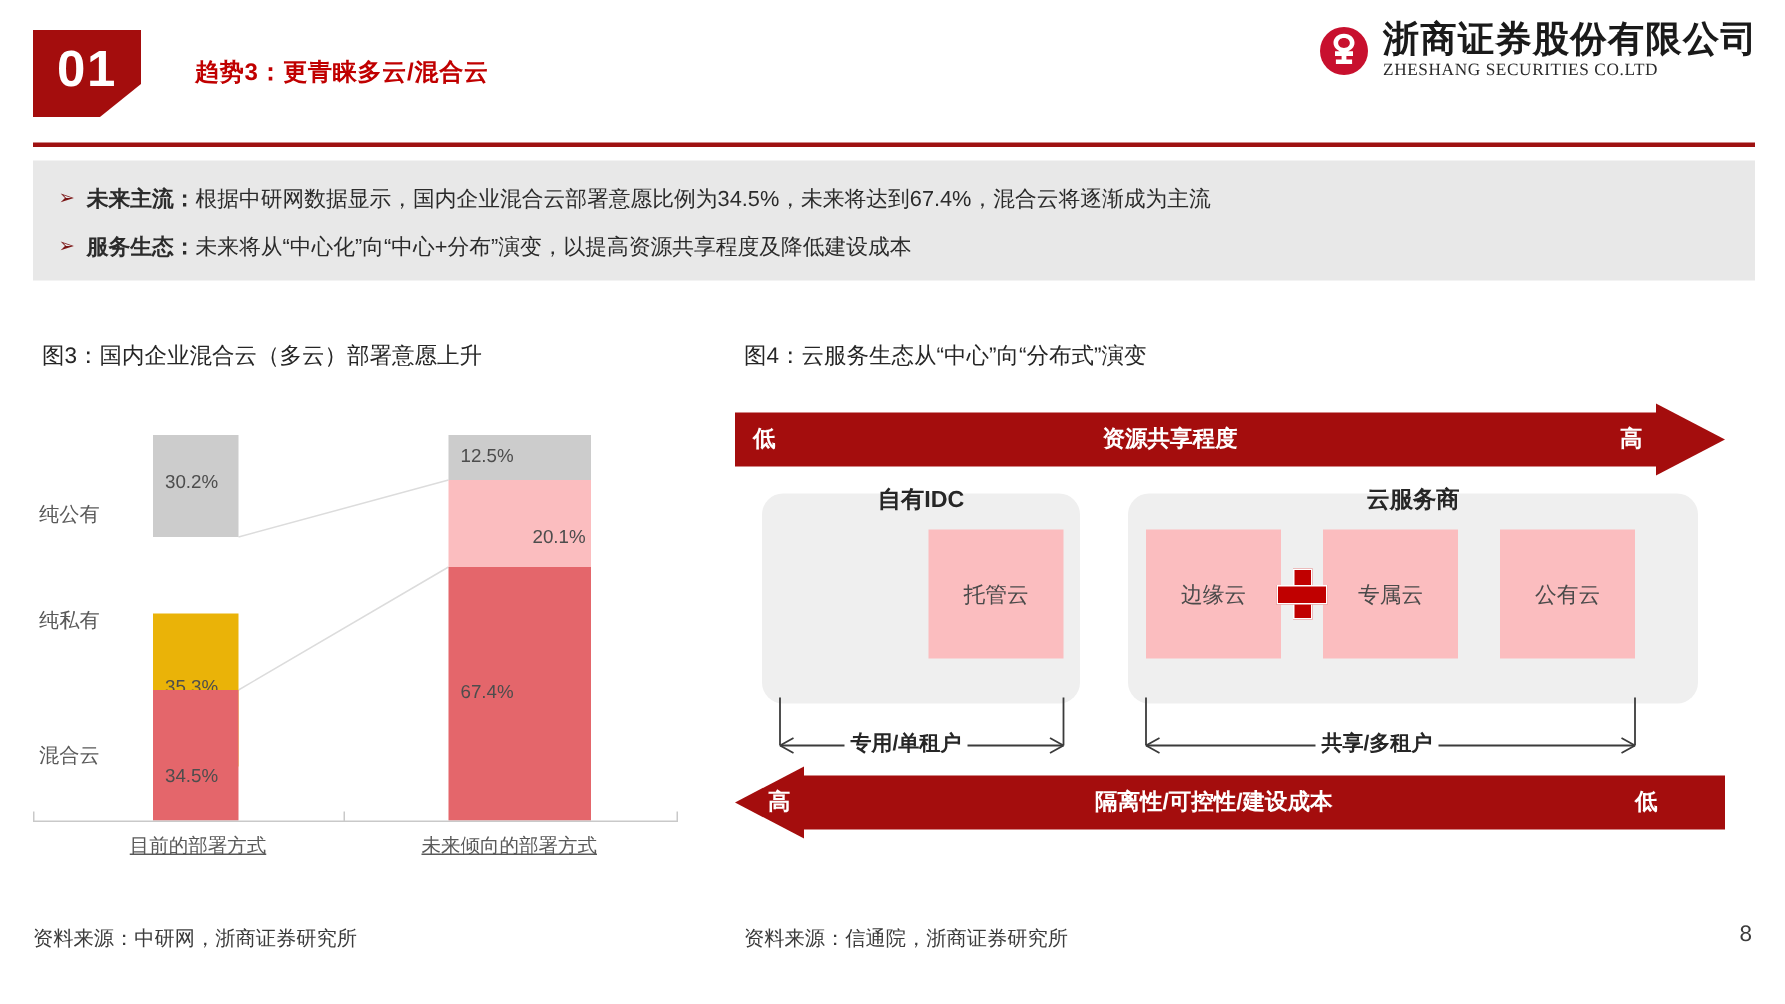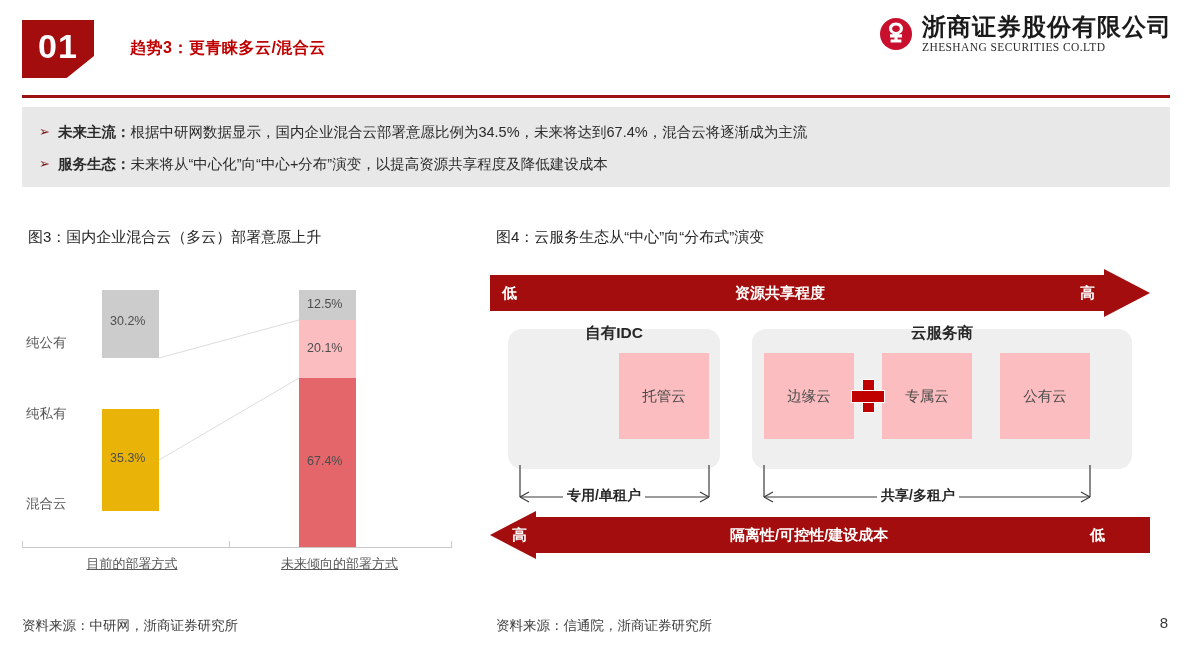--- a/index.html
+++ b/index.html
@@ -321,28 +321,31 @@
   <div class="cat-label" style="top:115px;">纯私有</div>
   <div class="cat-label" style="top:205px;">混合云</div>
 
   <div class="bar" style="left:80px; top:0; height:257px;">
     <div class="seg" style="top:0px;   height:68px;  background:#CCCCCC;">
       <span class="seg-val" style="top:24px;">30.2%</span>
     </div>
     <div class="seg" style="top:84px;  height:102px; background:#eab308;margin-top:35px;">
       <span class="seg-val" style="top:42px;">35.3%</span>
     </div>
-  </div>
-
-  <div class="bar" style="left:277px; top:0; height:257px;">
+    <div class="seg" style="top:170px; height:87px;  background:#E4666B;">
+      <span class="seg-val" style="top:50px;">34.5%</span>
+    </div>
+  </div>
+
+  <div class="bar" style="left:277px; top:0; height:257px;padding-left:38px;">
     <div class="seg" style="top:0px;   height:30px;  background:#CCCCCC;">
       <span class="seg-val" style="top:7px;">12.5%</span>
     </div>
     <div class="seg" style="top:30px;  height:58px;  background:#FBBDBF;">
-      <span class="seg-val" style="top:21px;">20.1%</span>
+      <span class="seg-val" style="top:31px;margin-left:48px;">20.1%</span>
     </div>
     <div class="seg" style="top:88px;  height:169px; background:#E4666B;">
       <span class="seg-val" style="top:76px;">67.4%</span>
     </div>
   </div>
 
   <div id="chart3-axis"></div>
   <div class="axis-tick" style="left:0px;"></div>
   <div class="axis-tick" style="left:207px;"></div>
   <div class="axis-tick" style="left:429px;"></div>

